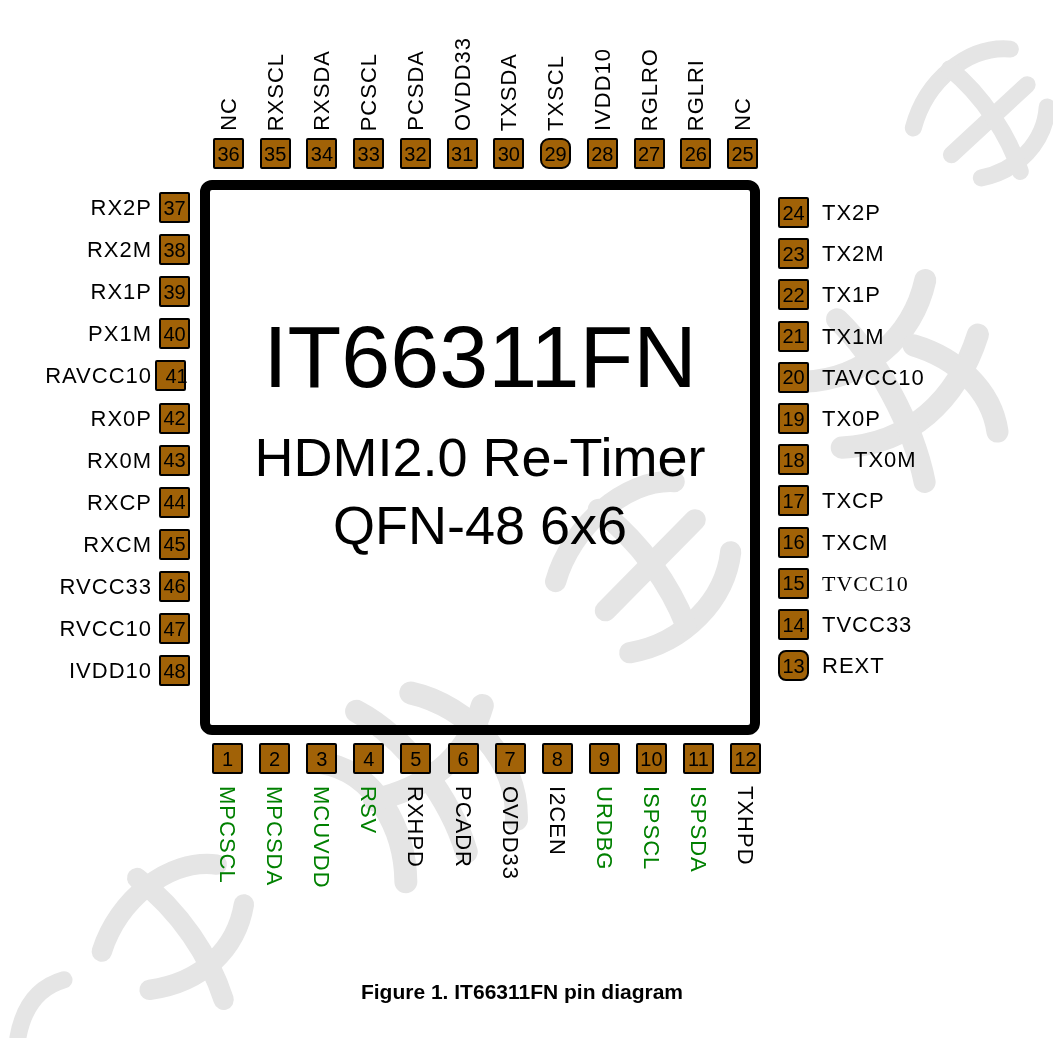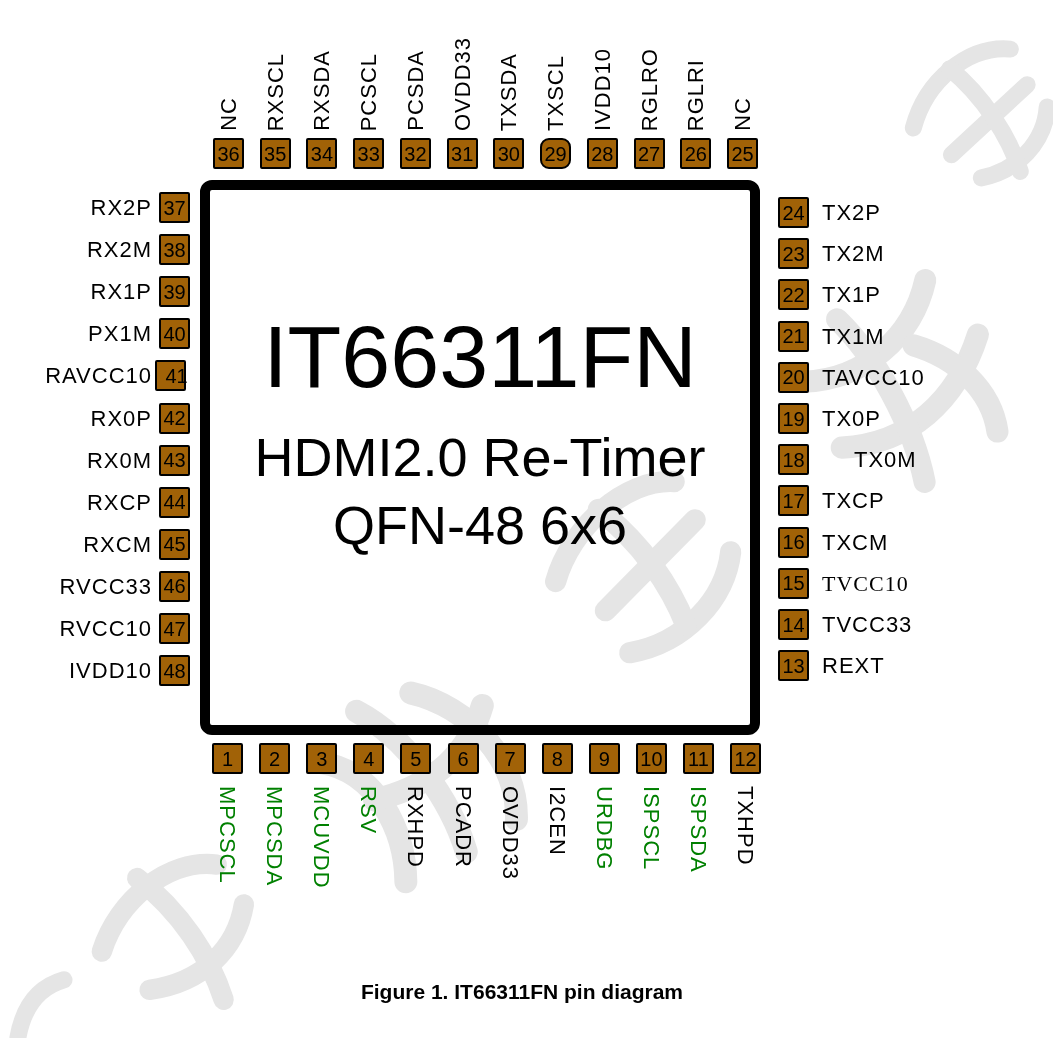--- a/index.html
+++ b/index.html
@@ -198,15 +198,15 @@
     <div class="pbox" style="left: 778px; top: 444.2px;">18</div>
     <div class="plabel hright" style="left: 822px; top: 448.2px; margin-left: 32px;">TX0M</div>
     <div class="pbox" style="left: 778px; top: 485.4px;">17</div>
     <div class="plabel hright" style="left: 822px; top: 489.4px;">TXCP</div>
     <div class="pbox" style="left: 778px; top: 526.6px;">16</div>
     <div class="plabel hright" style="left: 822px; top: 530.6px;">TXCM</div>
     <div class="pbox" style="left: 778px; top: 567.8px;">15</div>
     <div class="plabel hright" style="left: 822px; top: 571.8px; font-family: Liberation Serif, serif;">TVCC10</div>
     <div class="pbox" style="left: 778px; top: 609px;">14</div>
     <div class="plabel hright" style="left: 822px; top: 613px;">TVCC33</div>
-    <div class="pbox" style="left: 778px; top: 650.2px;">13</div>
+    <div class="pbox" style="left: 778px; top: 650.2px; border-radius: 8px;">13</div>
     <div class="plabel hright" style="left: 822px; top: 654.2px;">REXT</div>
   </div>
 
 </body></html>

